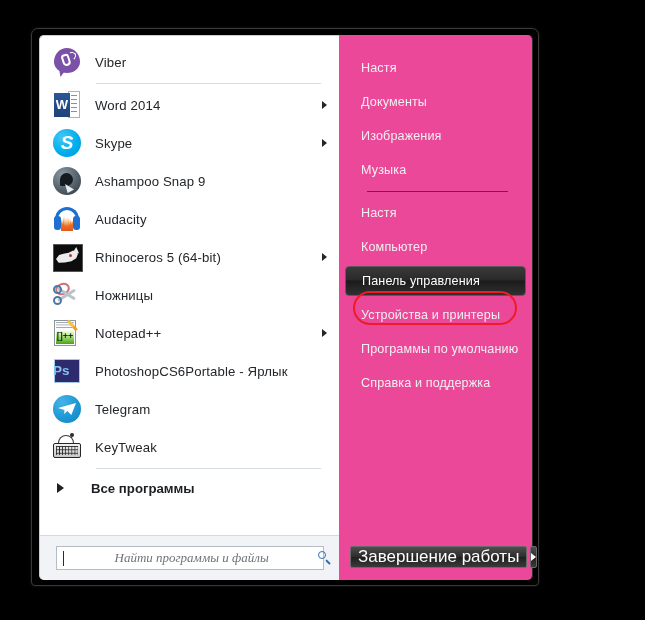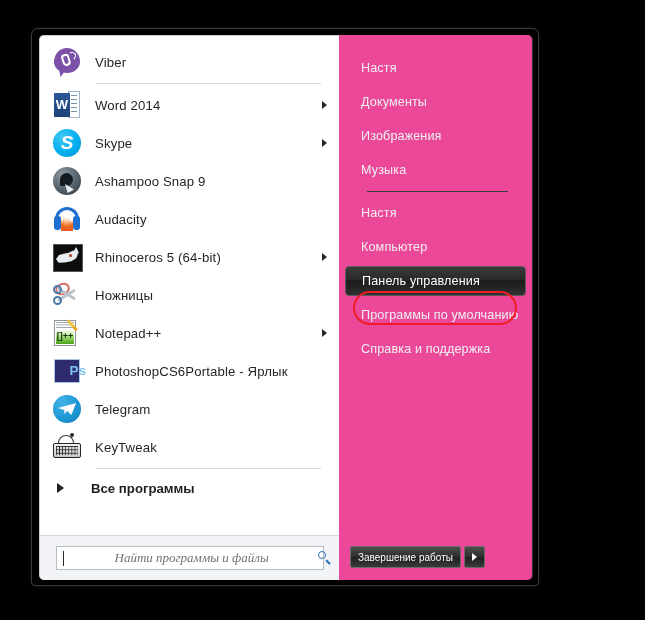--- a/index.html
+++ b/index.html
@@ -243,21 +243,21 @@
     height: 22px;
     background: linear-gradient(to bottom, #4e4e4e 0%, #2d2d2d 48%, #202020 52%, #3a3a3a 100%);
     border: 1px solid #6a6a6a;
     border-radius: 2px;
     display: flex;
     align-items: center;
     padding: 0 7px;
     box-sizing: border-box;
   }
   #shutdown-label {
-    font-size: 10px;
+    font-size: 17px;
     color: #ffffff;
     white-space: nowrap;
   }
   #shutdown-menu-button {
     width: 21px;
     height: 22px;
     margin-left: 3px;
     background: linear-gradient(to bottom, #4e4e4e 0%, #2d2d2d 48%, #202020 52%, #3a3a3a 100%);
     border: 1px solid #6a6a6a;
     border-radius: 2px;
@@ -377,22 +377,22 @@
   .ic-npp .pp { position:absolute; left:5px; top:12px; width:18px; height:14px;
      color:#12351a; font-size:9px; font-weight:bold; line-height:14px; text-align:center;
      font-family:"Liberation Sans",sans-serif;}
   .ic-npp .pencil { position:absolute; left:17px; top:2px; width:13px; height:3px;
      background:linear-gradient(to right,#f4c542 65%, #f0a020 65%); transform:rotate(48deg);
      transform-origin:left center;}
 
   
   .ic-ps .box { position:absolute; left:3px; top:4px; width:26px; height:24px;
      background:#2d2a6e; border:1.6px solid #a5c8e8; box-sizing:border-box; border-radius:1px;}
-  .ic-ps .ps { position:absolute; left:9px; top:4px; width:26px; height:24px;
-     color:#7fc3f0; font-size:13.5px; font-weight:bold; text-align:right; line-height:23px;
+  .ic-ps .ps { position:absolute; left:2px; top:4px; width:26px; height:24px;
+     color:#7fc3f0; font-size:13.5px; font-weight:bold; text-align:left; line-height:23px;
      font-family:"Liberation Sans",sans-serif;}
 
   
   .ic-tg .round { position:absolute; left:2px; top:2px; width:28px; height:28px;
      background:radial-gradient(circle at 32% 26%, #45b2e8, #1b96d4 60%, #1683bd); border-radius:50%;}
   .ic-tg .plane { position:absolute; left:7px; top:10px; width:18px; height:12px;
      background:#ffffff; clip-path: polygon(0% 42%, 100% 0%, 74% 100%, 52% 66%, 34% 92%, 36% 58%);}
 
   
   .ic-kt .kb { position:absolute; left:2px; top:12px; width:28px; height:15px;
@@ -597,20 +597,23 @@
       </div>
 
       <div class="place-item">
         <span class="place-label">Компьютер</span>
       </div>
 
       <div class="place-item highlighted">
         <span class="place-label">Панель управления</span>
       </div>
 
+      <div class="place-item">
+        <span class="place-label">Устройства и принтеры</span>
+      </div>
 
       <div class="place-item">
         <span class="place-label">Программы по умолчанию</span>
       </div>
 
       <div class="place-item">
         <span class="place-label">Справка и поддержка</span>
       </div>
 
     </div>

